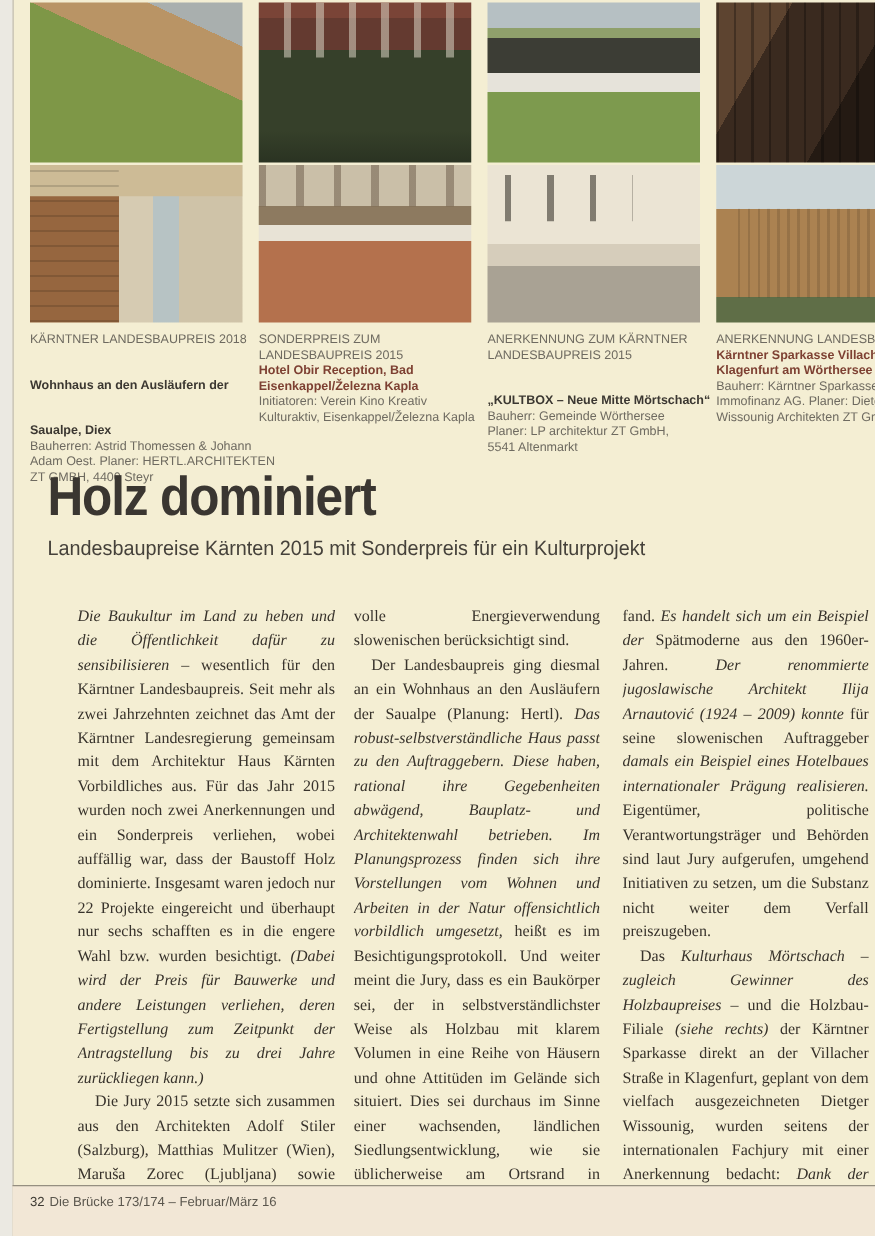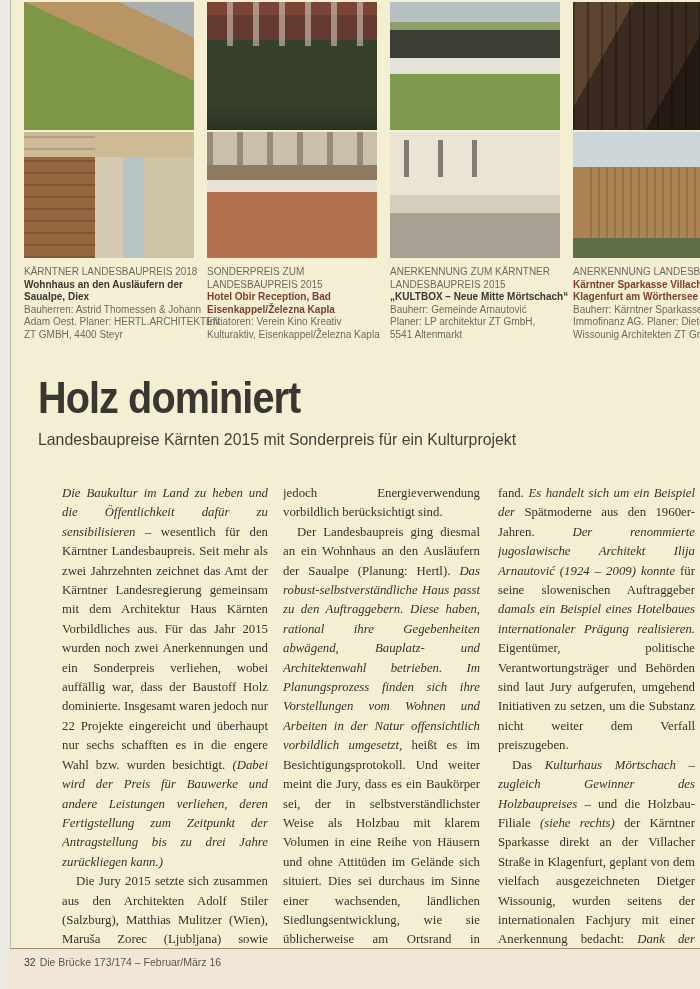--- a/index.html
+++ b/index.html
@@ -34,21 +34,21 @@
   .photo-6{background:linear-gradient(180deg,#ebe4d4 0 50%,#d6cdbb 50% 64%,#a9a294 64% 100%);}
   .photo-6::before{content:"";position:absolute;left:8%;top:6%;width:60%;height:30%;
     background:repeating-linear-gradient(90deg,#3a362e 0 5px,transparent 5px 34px);opacity:.6;}
   .photo-7{background:linear-gradient(180deg,#ccd6d8 0 28%,#ab8251 28% 84%,#5f6e47 84% 100%);}
   .photo-7::before{content:"";position:absolute;left:10%;top:28%;right:0;bottom:16%;
     background:repeating-linear-gradient(90deg,rgba(0,0,0,.12) 0 2px,transparent 2px 8px);}
   
   .caption-row{position:absolute;left:24px;top:266px;width:780px;display:flex;gap:13px;}
   .caption{width:170px;flex:0 0 170px;}
   .cap-line{font-size:10px;line-height:12.6px;white-space:nowrap;color:#6e6a60;}
-  .cap-line.bold{font-weight:bold;color:#3b3731;}
+  .cap-line.bold{font-weight:bold;color:#3b3731;margin-top:24px;}
   .cap-line.bold-accent{font-weight:bold;color:#7d4032;}
   
   .headline-block{position:absolute;left:38px;top:374px;width:660px;}
   .headline{font-size:44px;font-weight:bold;color:#3a3631;letter-spacing:-1px;
     display:inline-block;transform:scaleX(.9);transform-origin:0 50%;white-space:nowrap;line-height:48px;}
   .subtitle{font-size:16.5px;color:#45413a;margin-top:8px;
     display:inline-block;transform:scaleX(.96);transform-origin:0 50%;white-space:nowrap;}
   
   .article{position:absolute;left:62px;top:484px;display:flex;}
   .col{font-family:"Liberation Serif",serif;font-size:12.8px;line-height:19.4px;
@@ -98,21 +98,21 @@
       <div class="cap-line label">LANDESBAUPREIS 2015</div>
       <div class="cap-line bold-accent">Hotel Obir Reception, Bad</div>
       <div class="cap-line bold-accent">Eisenkappel/Železna Kapla</div>
       <div class="cap-line label">Initiatoren: Verein Kino Kreativ</div>
       <div class="cap-line label">Kulturaktiv, Eisenkappel/Železna Kapla</div>
     </div>
     <div class="caption">
       <div class="cap-line label">ANERKENNUNG ZUM KÄRNTNER</div>
       <div class="cap-line label">LANDESBAUPREIS 2015</div>
       <div class="cap-line bold">„KULTBOX – Neue Mitte Mörtschach“</div>
-      <div class="cap-line label">Bauherr: Gemeinde Arnautović</div>
+      <div class="cap-line label">Bauherr: Gemeinde Wörthersee</div>
       <div class="cap-line label">Planer: LP architektur ZT GmbH,</div>
       <div class="cap-line label">5541 Altenmarkt</div>
     </div>
     <div class="caption">
       <div class="cap-line label">ANERKENNUNG LANDESBAUPREIS</div>
       <div class="cap-line bold-accent">Kärntner Sparkasse Villacher Straße</div>
       <div class="cap-line bold-accent">Klagenfurt am Wörthersee</div>
       <div class="cap-line label">Bauherr: Kärntner Sparkassen AG</div>
       <div class="cap-line label">Immofinanz AG. Planer: Dietger</div>
       <div class="cap-line label">Wissounig Architekten ZT GmbH,</div>
@@ -127,21 +127,21 @@
     <span class="subtitle">Landesbaupreise Kärnten 2015 mit Sonderpreis für ein Kulturprojekt</span>
   </div>
 </div>
 
 <div class="article" id="article">
     <div class="col col1">
       <p><span class="it">Die Baukultur im Land zu heben und die Öffentlichkeit dafür zu sensibilisieren – </span><span>wesentlich für den Kärntner Landesbaupreis. Seit mehr als zwei Jahrzehnten zeichnet das Amt der Kärntner Landesregierung gemeinsam mit dem Architektur Haus Kärnten Vorbildliches aus. Für das Jahr 2015 wurden noch zwei Anerkennungen und ein Sonderpreis verliehen, wobei auffällig war, dass der Baustoff Holz dominierte. Insgesamt waren jedoch nur 22 Projekte eingereicht und überhaupt nur sechs schafften es in die engere Wahl bzw. wurden besichtigt. </span><span class="it">(Dabei wird der Preis für Bauwerke und andere Leistungen verliehen, deren Fertigstellung zum Zeitpunkt der Antragstellung bis zu drei Jahre zurückliegen kann.)</span></p>
       <p class="indent"><span>Die Jury 2015 setzte sich zusammen aus den Architekten Adolf Stiler (Salzburg), Matthias Mulitzer (Wien), Maruša Zorec (Ljubljana) sowie Gerhard Kresitschnig (Landeshochbauabteilung) und Georg Wald (Stadtplanung Klagenfurt). Die Preise wurden von Kulturlandesrat Christian Benger im Architektur Haus Kärnten überreicht. Für Bauten, bei welchen der baukünstlerische Raum, die städtebaulichen Beziehungen, Planung, Funktion, die Verwendung zeitgemäßer Baustoffe und deren Verarbeitung wie auch die sinn-</span></p>
     </div>
     <div class="col col2">
-      <p><span>jedoch Energieverwendung vorbildlich berücksichtigt sind.</span></p>
+      <p><span>volle Energieverwendung slowenischen berücksichtigt sind.</span></p>
       <p class="indent"><span>Der Landesbaupreis ging diesmal an ein Wohnhaus an den Ausläufern der Saualpe (Planung: Hertl). </span><span class="it">Das robust-selbstverständliche Haus passt zu den Auftraggebern. Diese haben, rational ihre Gegebenheiten abwägend, Bauplatz- und Architektenwahl betrieben. Im Planungsprozess finden sich ihre Vorstellungen vom Wohnen und Arbeiten in der Natur offensichtlich vorbildlich umgesetzt,</span><span> heißt es im Besichtigungsprotokoll. Und weiter meint die Jury, dass es ein Baukörper sei, der in selbstverständlichster Weise als Holzbau mit klarem Volumen in eine Reihe von Häusern und ohne Attitüden im Gelände sich situiert. Dies sei durchaus im Sinne einer wachsenden, ländlichen Siedlungsentwicklung, wie sie üblicherweise am Ortsrand in logischer Anlage der Straßen entstehen.</span></p>
     </div>
     <div class="col col3">
       <p><span>fand. </span><span class="it">Es handelt sich um ein Beispiel der </span><span>Spätmoderne aus den 1960er-Jahren. </span><span class="it">Der renommierte jugoslawische Architekt Ilija Arnautović (1924 – 2009) konnte </span><span>für seine slowenischen Auftraggeber </span><span class="it">damals ein Beispiel eines Hotelbaues internationaler Prägung realisieren. </span><span>Eigentümer, politische Verantwortungsträger und Behörden sind laut Jury aufgerufen, umgehend Initiativen zu setzen, um die Substanz nicht weiter dem Verfall preiszugeben.</span></p>
       <p class="indent"><span>Das </span><span class="it">Kulturhaus Mörtschach – zugleich Gewinner des Holzbaupreises</span><span> – und die Holzbau-Filiale </span><span class="it">(siehe rechts)</span><span> der Kärntner Sparkasse direkt an der Villacher Straße in Klagenfurt, geplant von dem vielfach ausgezeichneten Dietger Wissounig, wurden seitens der internationalen Fachjury mit einer Anerkennung bedacht: </span><span class="it">Dank der Initiative des leitenden Managements inklusive einer nicht zu unterschätzenden Kontinuität für ein Erscheinungsbild der Bank in Realisierungen zeitgenössischer Architektur ist der Bau an prägnanter Stelle entstanden. Die in der Außenhaut konsequente Anwendung eines Materials – Lärchenholz – unterstützt diesen Effekt im Sinne einer Nachhaltigkeit, regionalen Wertschöpfung und Aufnahme bekannter Bezüge.</span></p>
     </div>
   </div>
 
 <div class="footer-band"></div>
 <div class="footer-text">

